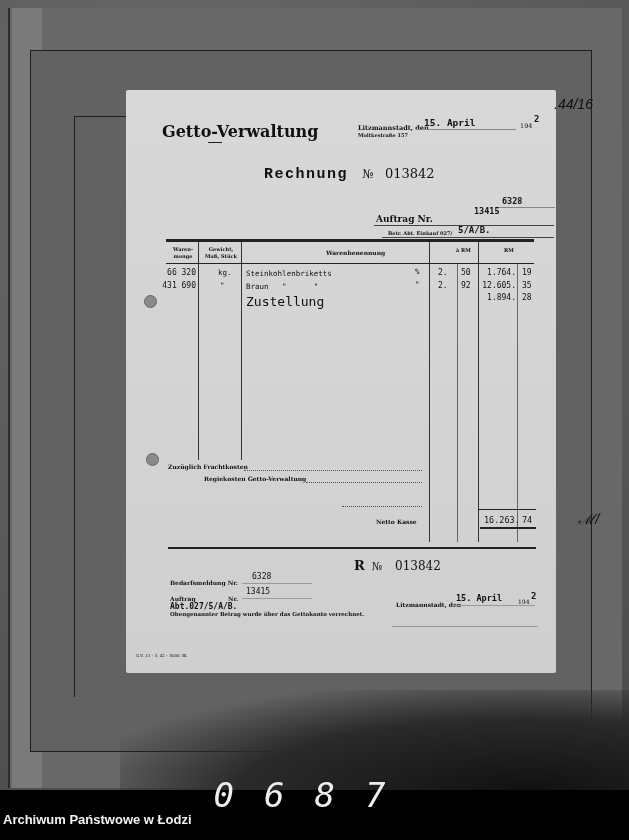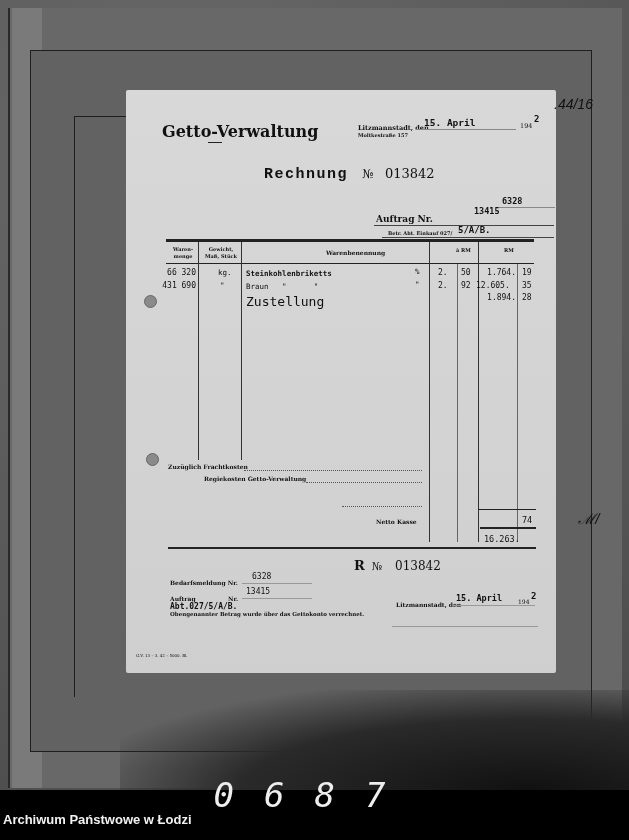--- a/index.html
+++ b/index.html
@@ -73,52 +73,52 @@
     <div class="vline" style="left:72px;top:152px;height:218px;"></div>
     <div class="vline" style="left:115px;top:152px;height:218px;"></div>
     <div class="vline" style="left:303px;top:152px;height:300px;"></div>
     <div class="vline" style="left:331px;top:174px;height:278px;background:#666;"></div>
     <div class="vline" style="left:352px;top:152px;height:300px;"></div>
     <div class="vline" style="left:391px;top:174px;height:278px;background:#666;"></div>
 
     <div>
       <div class="t mono" style="left:-6px;top:178px;font-size:8px;width:76px;text-align:right;">66 320</div>
       <div class="t mono" style="left:92px;top:178px;font-size:7.5px;">kg.</div>
-      <div class="t mono" style="left:120px;top:179px;font-size:7.5px;font-weight:bold;">Steinkohlenbriketts</div>
+      <div class="t mono" style="left:120px;top:179px;font-size:7.5px;">Steinkohlenbriketts</div>
       <div class="t mono" style="left:289px;top:177px;font-size:7.5px;">%</div>
       <div class="t mono" style="left:312px;top:178px;font-size:8px;">2.</div>
       <div class="t mono" style="left:335px;top:178px;font-size:8px;">50</div>
       <div class="t mono" style="left:354px;top:178px;font-size:8px;width:36px;text-align:right;">1.764.</div>
       <div class="t mono" style="left:396px;top:178px;font-size:8px;">19</div>
     </div>
     <div>
       <div class="t mono" style="left:-6px;top:191px;font-size:8px;width:76px;text-align:right;">431 690</div>
       <div class="t mono" style="left:94px;top:191px;font-size:7.5px;">"</div>
       <div class="t mono" style="left:120px;top:192px;font-size:7.5px;white-space:pre;">Braun   "      "</div>
       <div class="t mono" style="left:289px;top:190px;font-size:7.5px;">"</div>
       <div class="t mono" style="left:312px;top:191px;font-size:8px;">2.</div>
       <div class="t mono" style="left:335px;top:191px;font-size:8px;">92</div>
-      <div class="t mono" style="left:350px;top:191px;font-size:8px;width:40px;text-align:left;">12.605.</div>
+      <div class="t mono" style="left:350px;top:191px;font-size:8px;width:40px;text-align:right;">12.605.</div>
       <div class="t mono" style="left:396px;top:191px;font-size:8px;">35</div>
     </div>
     <div>
       <div class="t mono" style="left:120px;top:204px;font-size:13px;">Zustellung</div>
       <div class="t mono" style="left:354px;top:203px;font-size:8px;width:36px;text-align:right;">1.894.</div>
       <div class="t mono" style="left:396px;top:203px;font-size:8px;">28</div>
     </div>
 
     <div class="t frak" style="left:42px;top:373px;font-size:6px;">Zuzüglich Frachtkosten</div>
     <div class="dots" style="left:118px;top:380px;width:178px;"></div>
     <div class="t frak" style="left:78px;top:385px;font-size:6px;">Regiekosten Getto-Verwaltung</div>
     <div class="dots" style="left:180px;top:392px;width:116px;"></div>
     <div class="dots" style="left:216px;top:416px;width:80px;"></div>
 
     <div class="hline" style="left:352px;top:419px;width:58px;height:1px;"></div>
     <div class="t frak" style="left:250px;top:428px;font-size:6px;">Netto Kasse</div>
-    <div class="t mono" style="left:358px;top:444px;font-size:8.5px;">16.263.</div>
+    <div class="t mono" style="left:358px;top:425px;font-size:8.5px;">16.263.</div>
     <div class="t mono" style="left:396px;top:425px;font-size:8.5px;">74</div>
     <div class="hline" style="left:354px;top:437px;width:56px;height:2px;"></div>
     <div class="t hand" style="left:412px;top:418px;font-size:15px;">ℳ/</div>
     <div class="hline" style="left:42px;top:457px;width:368px;height:2px;"></div>
 
     <div class="t" style="left:228px;top:468px;font-size:13px;font-weight:bold;">R</div>
     <div class="t" style="left:246px;top:470px;font-size:11px;">№</div>
     <div class="t" style="left:269px;top:469px;font-size:12px;">013842</div>
 
     <div class="t frak" style="left:44px;top:489px;font-size:6px;">Bedarfsmeldung Nr.</div>

